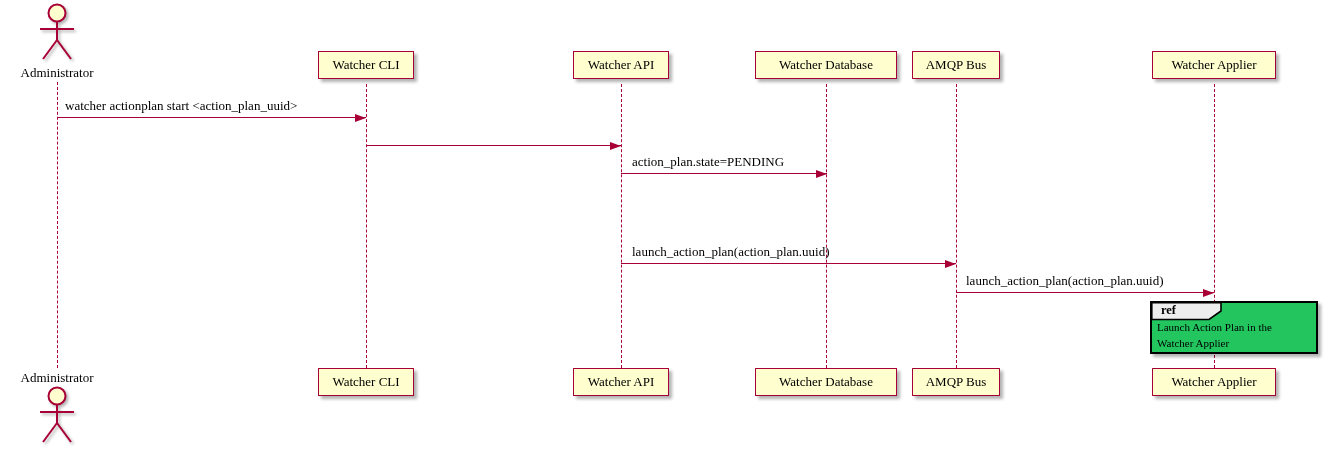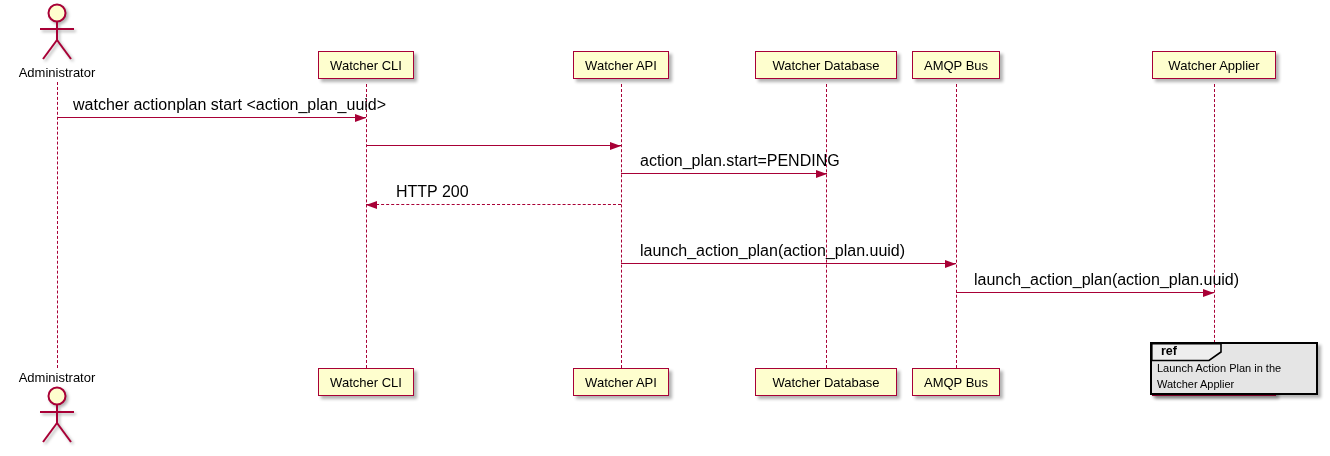--- a/index.html
+++ b/index.html
@@ -1,21 +1,21 @@
 <!DOCTYPE html>
 <html><head>
 <meta charset="utf-8">
 <style>
   html, body { margin: 0; padding: 0; background: #ffffff; }
   .stage {
     position: relative;
     width: 1330px;
     height: 456px;
     background: #ffffff;
-    font-family: Liberation Sans, sans-serif;
+    font-family: Liberation Serif, serif;
     color: #000;
     overflow: hidden;
   }
 
   
   .lifeline {
     position: absolute;
     width: 0;
     border-left: 1px dashed #A80036;
     top: 84px;
@@ -48,24 +48,23 @@
     z-index: 4;
     white-space: nowrap;
   }
   .actor-svg { position: absolute; z-index: 4; filter: drop-shadow(2.5px 2.5px 1.5px rgba(0,0,0,0.30)); }
 
   
   .message { position: absolute; height: 30px; z-index: 3; }
   .msg-label {
     position: absolute;
     bottom: 9px;
-    font-size: 16px;
+    font-size: 13px;
     white-space: nowrap;
     color: #000;
-    margin-left: 8px;
   }
   .msg-line  { position: absolute; left: 0; right: 0; bottom: 5px; height: 0; }
   .msg-line.solid  { border-top: 1.4px solid #A80036; }
   .msg-line.dashed { border-top: 1.2px dashed #A80036; }
   .head { position: absolute; bottom: 1px; width: 0; height: 0; }
   .head.right {
     right: 0;
     border-top: 4.5px solid transparent;
     border-bottom: 4.5px solid transparent;
     border-left: 11px solid #A80036;
@@ -76,25 +75,24 @@
     border-bottom: 4.5px solid transparent;
     border-right: 11px solid #A80036;
   }
 
   
   .ref-box {
     position: absolute;
     left: 1150px; top: 301px;
     width: 168px; height: 53px;
     box-sizing: border-box;
-    background: #e5e5e5;
+    background: #22c55e;
     border: 2px solid #000;
     box-shadow: 3px 3px 3px rgba(0,0,0,0.30);
     z-index: 5;
-    margin-top: 41px;
   }
   .ref-header-shape { position: absolute; top: -1px; left: -1px; }
   .ref-keyword {
     position: absolute;
     top: 0; left: 9px;
     font-size: 12.5px;
     font-weight: bold;
     z-index: 6;
   }
   .ref-body {
@@ -137,30 +135,25 @@
     <div class="msg-line solid"></div>
     <div class="head right"></div>
   </div>
 
   <div class="message" style="left:366px; top:121px; width:255px;">
     <div class="msg-line solid"></div>
     <div class="head right"></div>
   </div>
 
   <div class="message" style="left:621px; top:149px; width:206px;">
-    <span class="msg-label" style="left:11px;">action_plan.start=PENDING</span>
+    <span class="msg-label" style="left:11px;">action_plan.state=PENDING</span>
     <div class="msg-line solid"></div>
     <div class="head right"></div>
   </div>
 
-  <div class="message" style="left:366px; top:180px; width:255px;">
-    <span class="msg-label" style="left:22px;">HTTP 200</span>
-    <div class="msg-line dashed"></div>
-    <div class="head left"></div>
-  </div>
 
 
   <div class="message" style="left:621px; top:239px; width:335px;">
     <span class="msg-label" style="left:11px;">launch_action_plan(action_plan.uuid)</span>
     <div class="msg-line solid"></div>
     <div class="head right"></div>
   </div>
 
   <div class="message" style="left:956px; top:268px; width:258px;">
     <span class="msg-label" style="left:10px;">launch_action_plan(action_plan.uuid)</span>

